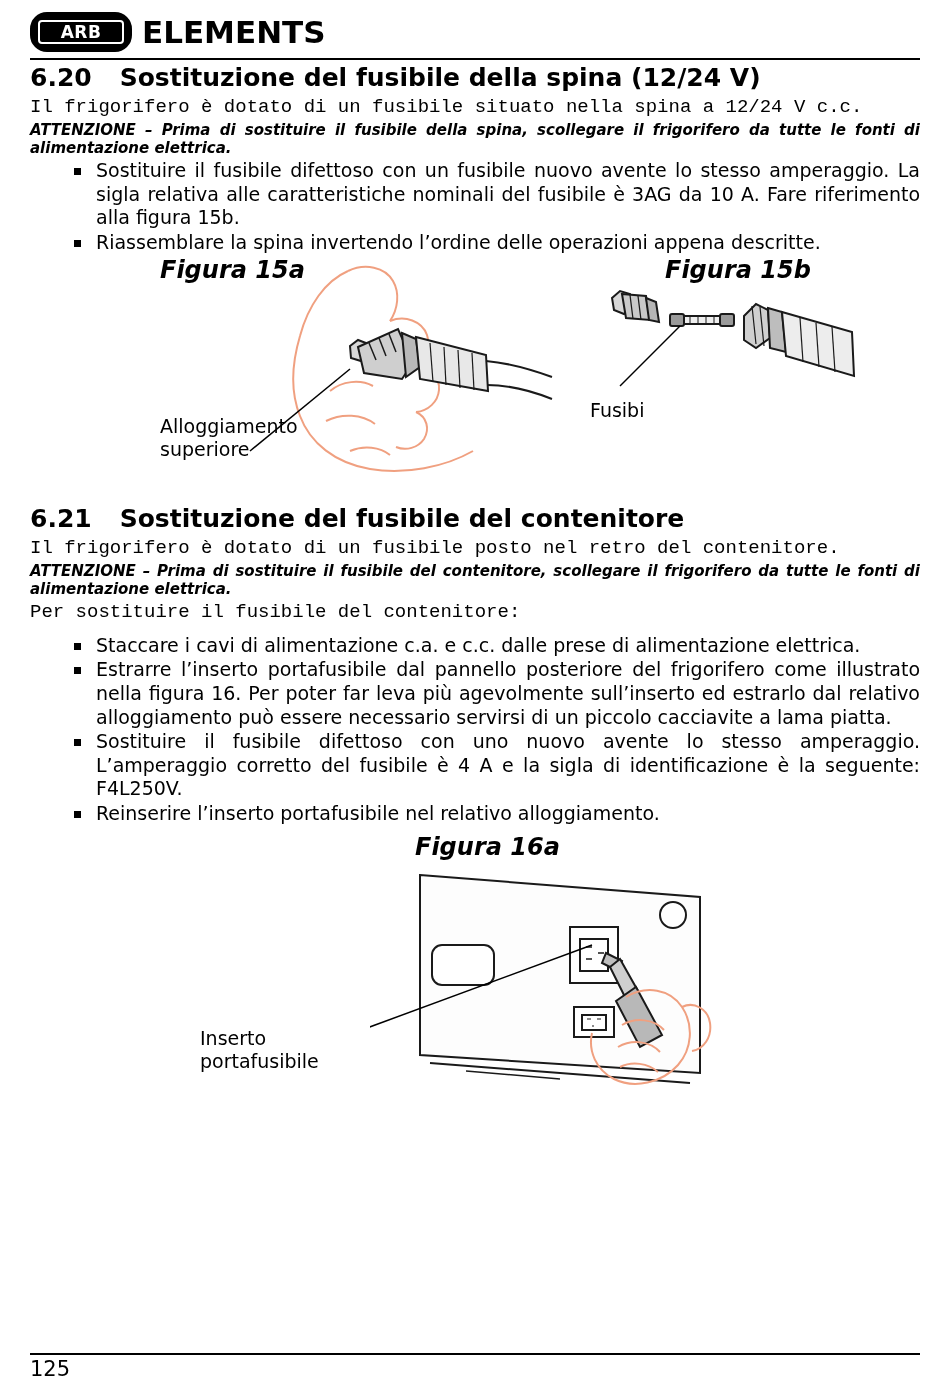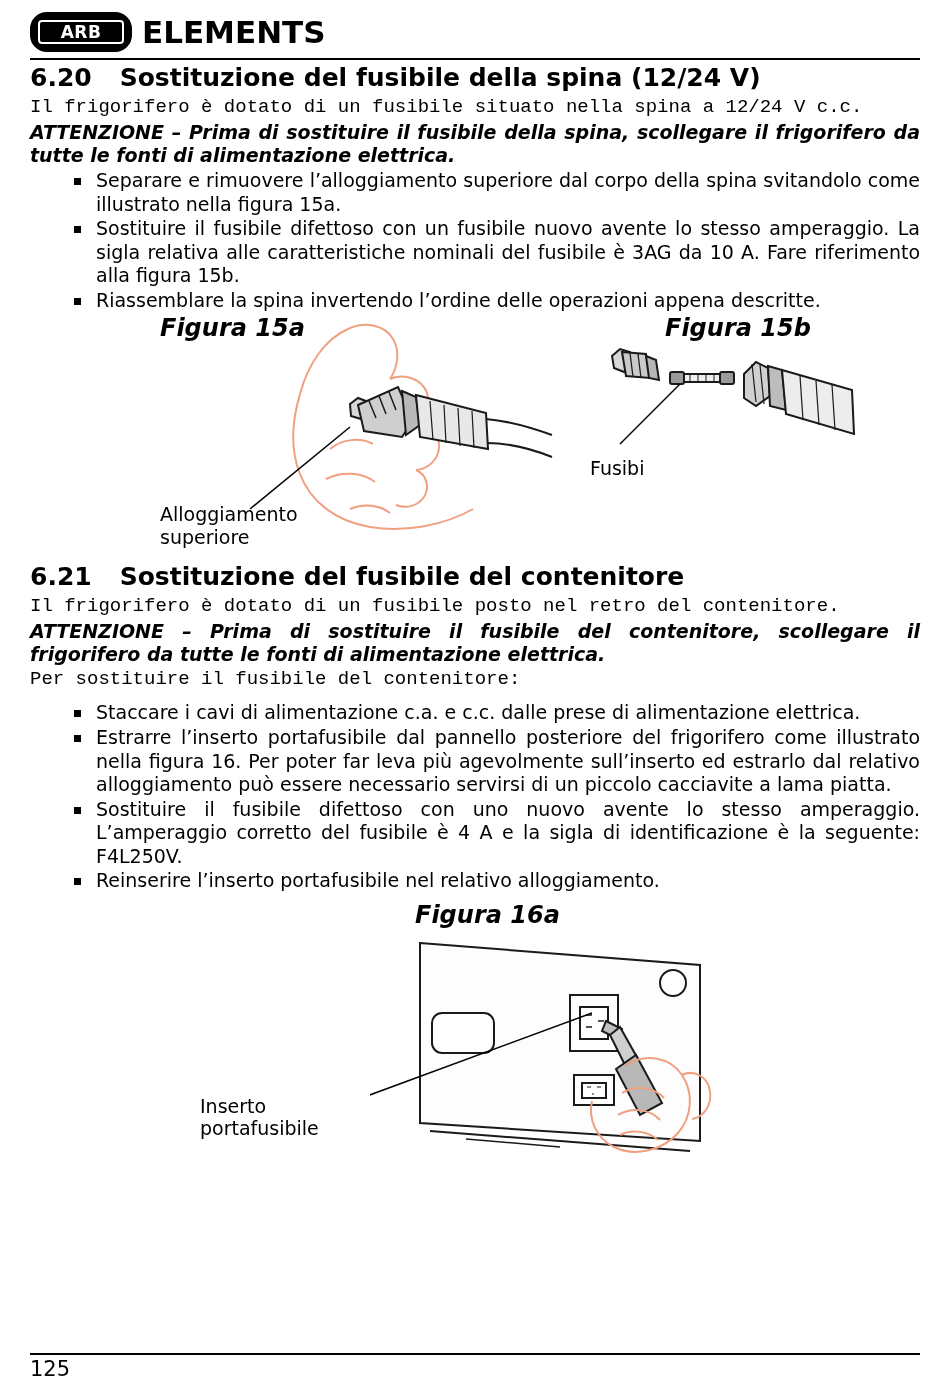--- a/index.html
+++ b/index.html
@@ -90,21 +90,21 @@
   }
   h2.section .num { min-width: 60px; }
 
   p.body {
     font-size: 19px;
     line-height: 1.22;
     margin: 2px 0;
     font-family: Liberation Mono, monospace;
   }
   p.warn {
-    font-size: 19px;
+    font-size: 15px;
     line-height: 1.22;
     margin: 2px 0;
     font-weight: bold;
     font-style: italic;
     text-align: justify;
     font-family: "DejaVu Sans", sans-serif;
   }
   ul.bullets {
     list-style: none;
     margin: 2px 0 2px 0;
@@ -184,21 +184,20 @@
 
   <h2 class="section">
     <span class="num">6.20</span>
     <span>Sostituzione del fusibile della spina (12/24 V)</span>
   </h2>
 
   <p class="body">Il frigorifero è dotato di un fusibile situato nella spina a 12/24 V c.c.</p>
   <p class="warn">ATTENZIONE – Prima di sostituire il fusibile della spina, scollegare il frigorifero da tutte le fonti di alimentazione elettrica.</p>
 
   <ul class="bullets">
-    <li>Separare e rimuovere l’alloggiamento superiore dal corpo della spina svitandolo come illustrato nella figura 15a.</li>
     <li>Sostituire il fusibile difettoso con un fusibile nuovo avente lo stesso amperaggio. La sigla relativa alle caratteristiche nominali del fusibile è 3AG da 10 A. Fare riferimento alla figura 15b.</li>
     <li>Riassemblare la spina invertendo l’ordine delle operazioni appena descritte.</li>
   </ul>
 
   <div class="figure-block">
 
     <div class="abs fig-caption" style="left:130px; top:0;">Figura 15a</div>
     <div class="abs fig-caption" style="left:635px; top:0;">Figura 15b</div>
 
     <svg class="abs" style="left:200px; top:-5px;" width="330" height="245" viewBox="0 0 330 245">
@@ -232,21 +231,21 @@
         <path d="M228 99 L230 137" stroke-width="1.2"></path>
         <path d="M242 102 L244 139" stroke-width="1.2"></path>
 
         <path d="M256 110 C280 112 300 118 322 126" fill="none"></path>
         <path d="M257 134 C282 134 302 140 322 148" fill="none"></path>
       </g>
 
       <line x1="20" y1="200" x2="120" y2="118" stroke="#000" stroke-width="1.5"></line>
     </svg>
 
-    <div class="abs label-text" style="left:130px; top:189px; line-height:1.18;">
+    <div class="abs label-text" style="left:130px; top:159px; line-height:1.18;">
       <div>Alloggiamento</div>
       <div>superiore</div>
     </div>
 
     <svg class="abs" style="left:530px; top:20px;" width="330" height="170" viewBox="0 0 330 170">
       <g stroke="#1a1a1a" stroke-width="2" fill="#ffffff">
 
         <path d="M52 22 L60 15 L70 18 L73 30 L64 38 L54 34 Z" fill="#d8d8d8"></path>
         <path d="M62 18 L86 20 L90 44 L66 42 Z" fill="#cacaca"></path>
         <path d="M70 19 L73 43" stroke-width="1.2"></path>

